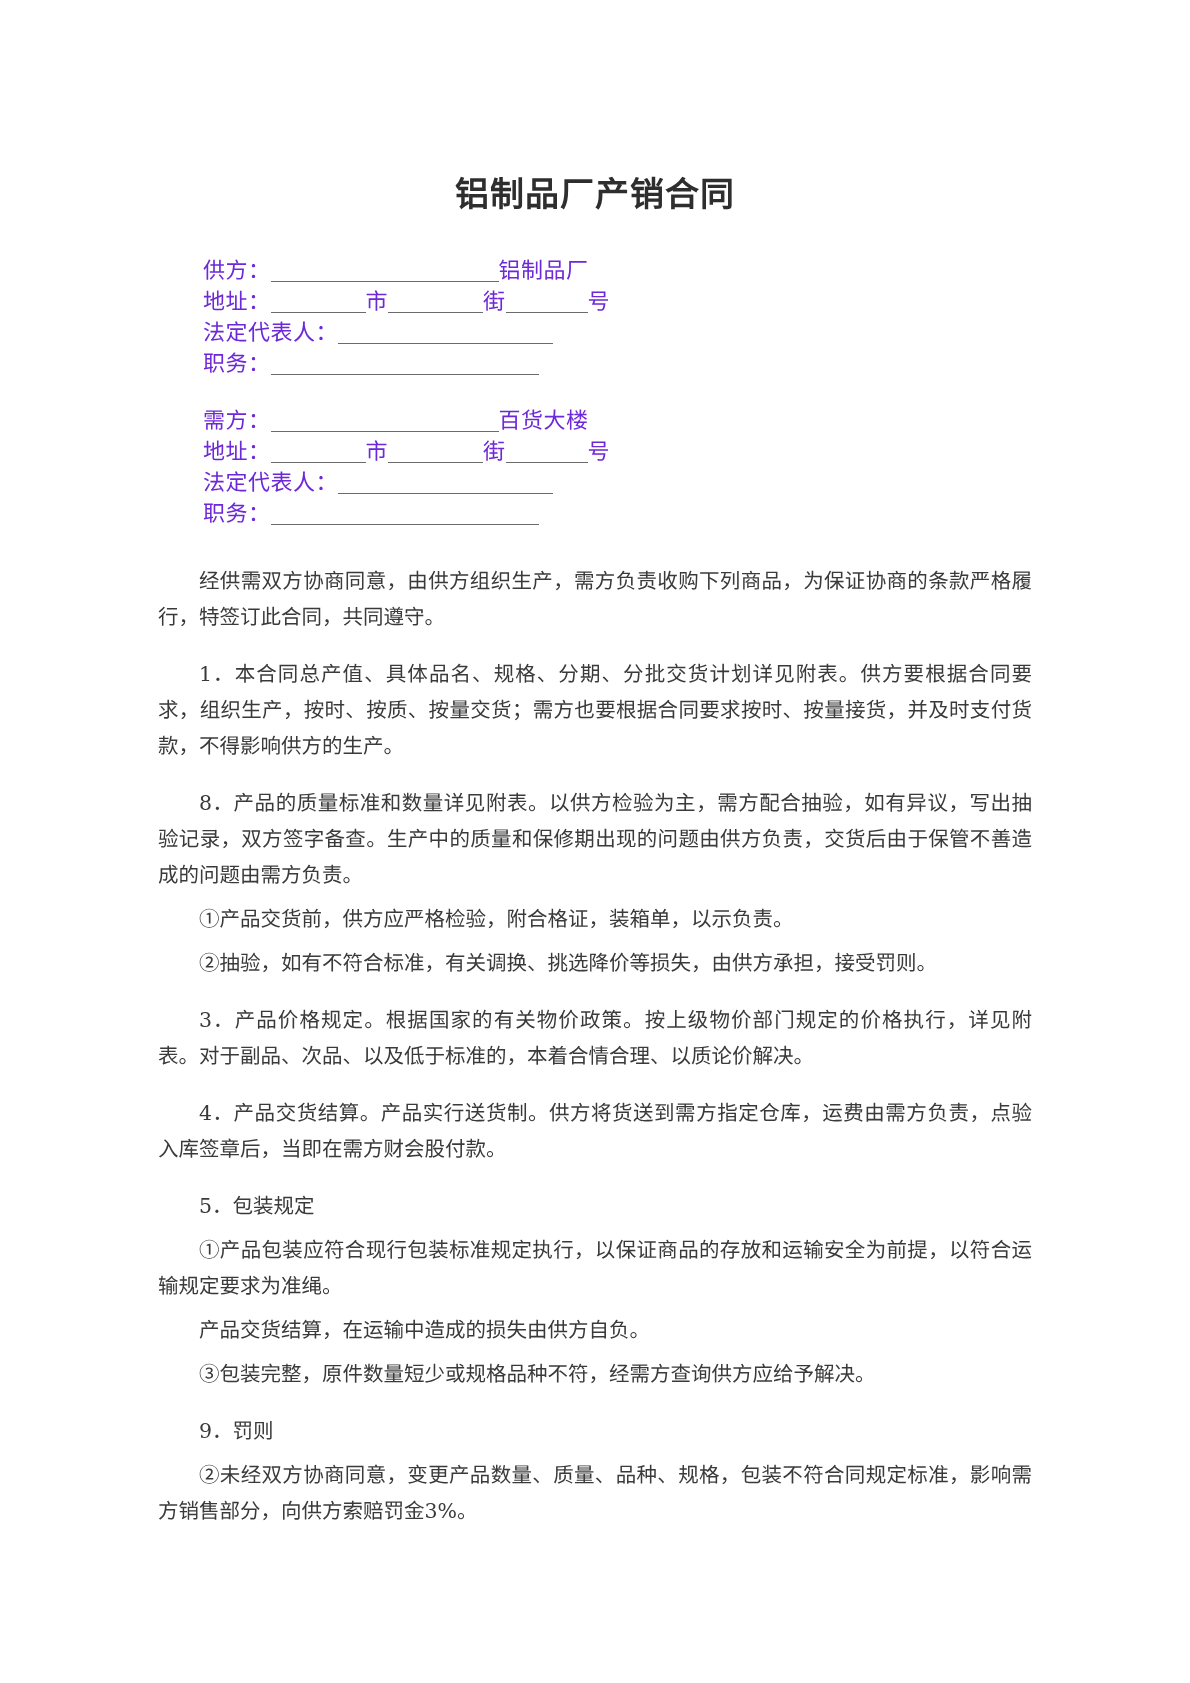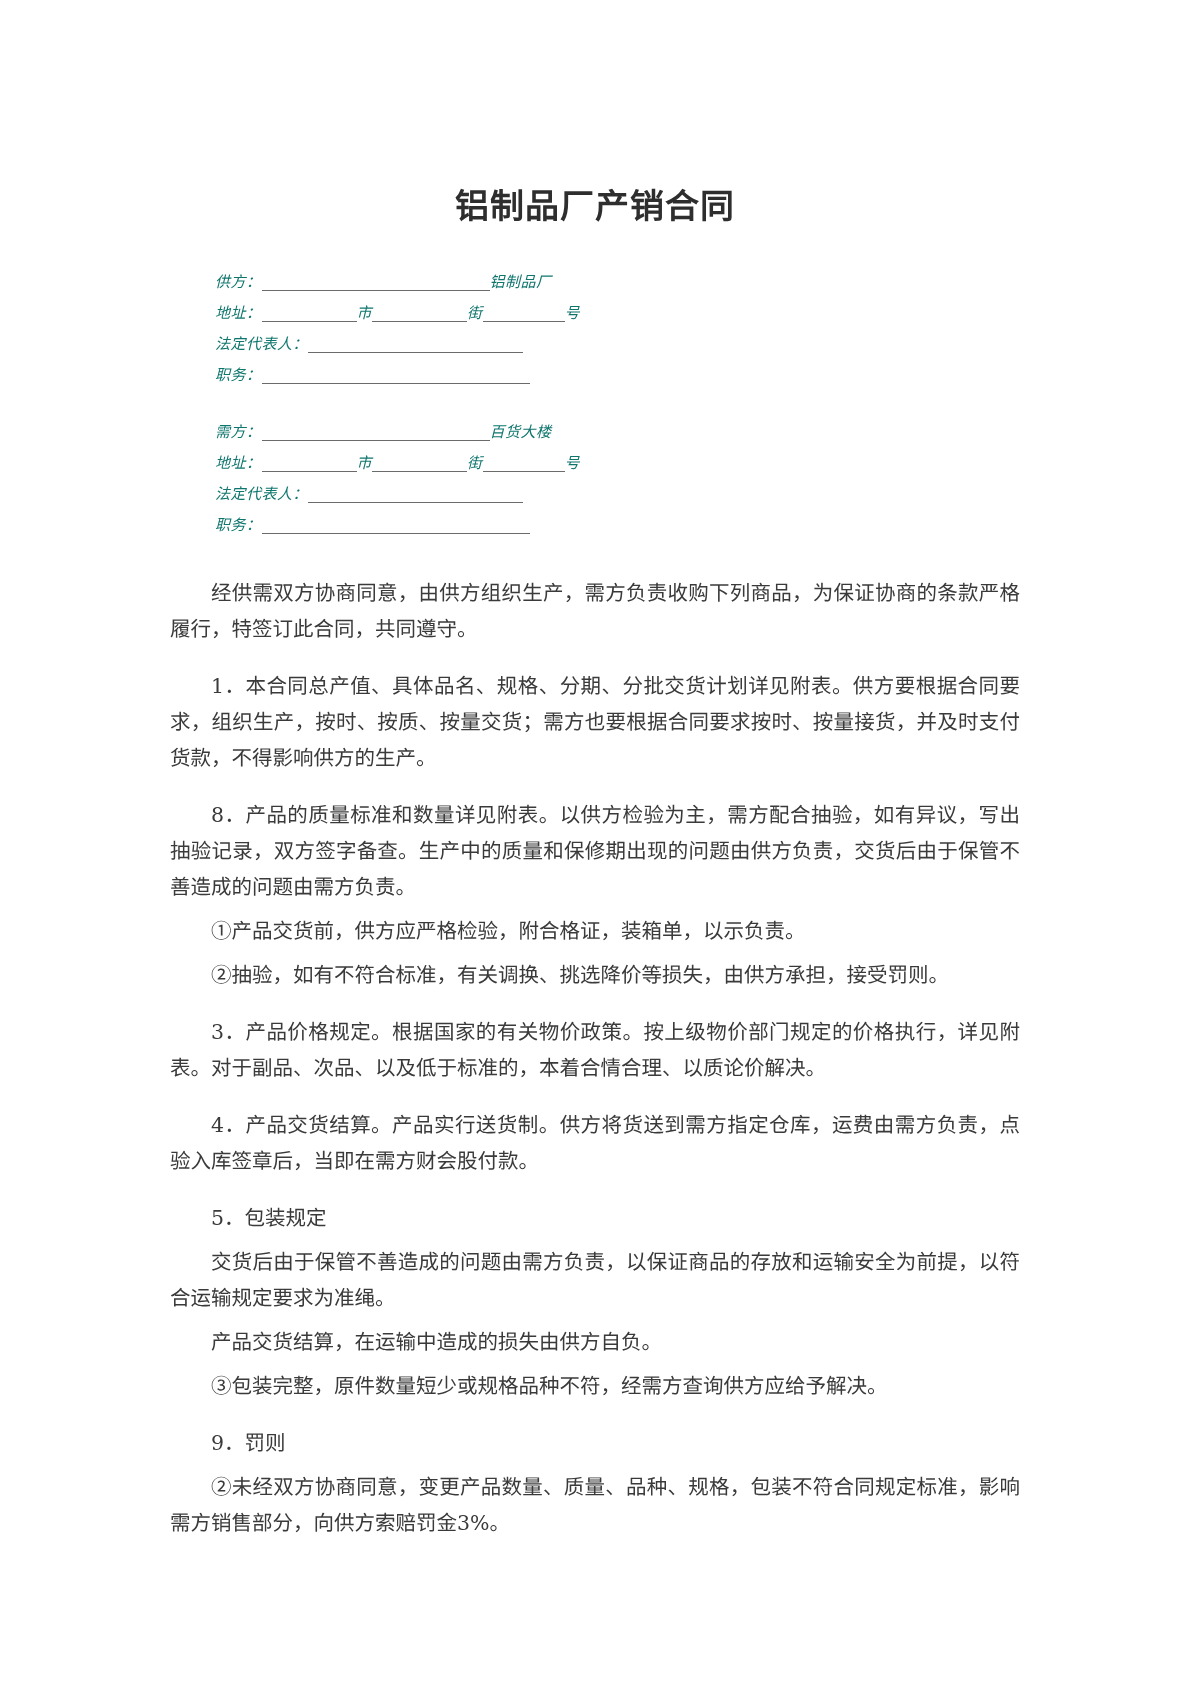--- a/index.html
+++ b/index.html
@@ -13,21 +13,21 @@
     height: 1683px;
     font-family: "DejaVu Serif", "Liberation Serif", serif;
     color: #3a3a3a;
     -webkit-font-smoothing: antialiased;
   }
   .page {
     position: relative;
     width: 1190px;
     height: 1542px;
     box-sizing: border-box;
-    padding: 12px;
+    padding: 0;
     overflow: hidden;
     background: #ffffff;
   }
 
   
   .doc-title {
     margin: 0;
     padding-top: 176px;
     text-align: center;
     font-family: "DejaVu Sans", "Liberation Sans", sans-serif;
@@ -40,25 +40,24 @@
 
   
   .parties {
     margin-top: 42px;
     padding-left: 203px;
   }
   .party-block + .party-block {
     margin-top: 26px;
   }
   .field-line {
-    font-size: 15px;
+    font-size: 22px;
     line-height: 31px;
-    color: #0f766e;
+    color: #6d28d9;
     white-space: nowrap;
-    font-style: italic;
   }
   .field-label {
     letter-spacing: 0.5px;
   }
   .blank {
     display: inline-block;
     border-bottom: 1px solid #6b6b6b;
     height: 20px;
     vertical-align: -4px;
   }
@@ -136,21 +135,21 @@
 
     <p class="para indent spaced">8．产品的质量标准和数量详见附表。以供方检验为主，需方配合抽验，如有异议，写出抽验记录，双方签字备查。生产中的质量和保修期出现的问题由供方负责，交货后由于保管不善造成的问题由需方负责。</p>
     <p class="para sub">①产品交货前，供方应严格检验，附合格证，装箱单，以示负责。</p>
     <p class="para sub">②抽验，如有不符合标准，有关调换、挑选降价等损失，由供方承担，接受罚则。</p>
 
     <p class="para indent spaced">3．产品价格规定。根据国家的有关物价政策。按上级物价部门规定的价格执行，详见附表。对于副品、次品、以及低于标准的，本着合情合理、以质论价解决。</p>
 
     <p class="para indent spaced">4．产品交货结算。产品实行送货制。供方将货送到需方指定仓库，运费由需方负责，点验入库签章后，当即在需方财会股付款。</p>
 
     <p class="para heading">5．包装规定</p>
-    <p class="para sub">交货后由于保管不善造成的问题由需方负责，以保证商品的存放和运输安全为前提，以符合运输规定要求为准绳。</p>
+    <p class="para sub">①产品包装应符合现行包装标准规定执行，以保证商品的存放和运输安全为前提，以符合运输规定要求为准绳。</p>
     <p class="para sub">产品交货结算，在运输中造成的损失由供方自负。</p>
     <p class="para sub">③包装完整，原件数量短少或规格品种不符，经需方查询供方应给予解决。</p>
 
     <p class="para heading">9．罚则</p>
     <p class="para sub">②未经双方协商同意，变更产品数量、质量、品种、规格，包装不符合同规定标准，影响需方销售部分，向供方索赔罚金3%。</p>
     <p class="para sub">④需方中途退货，应付给供方退货部分货款总值5%的违约金。</p>
 
   </div>
 
 </div>

